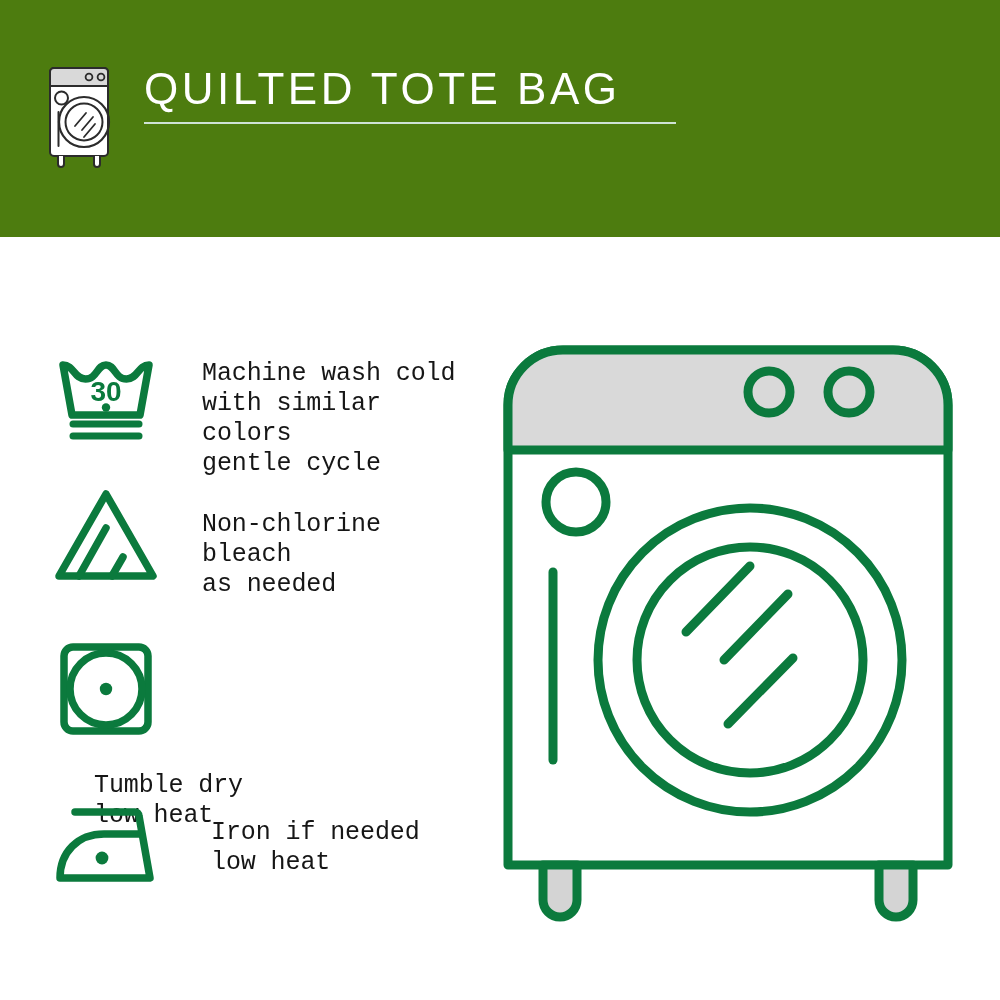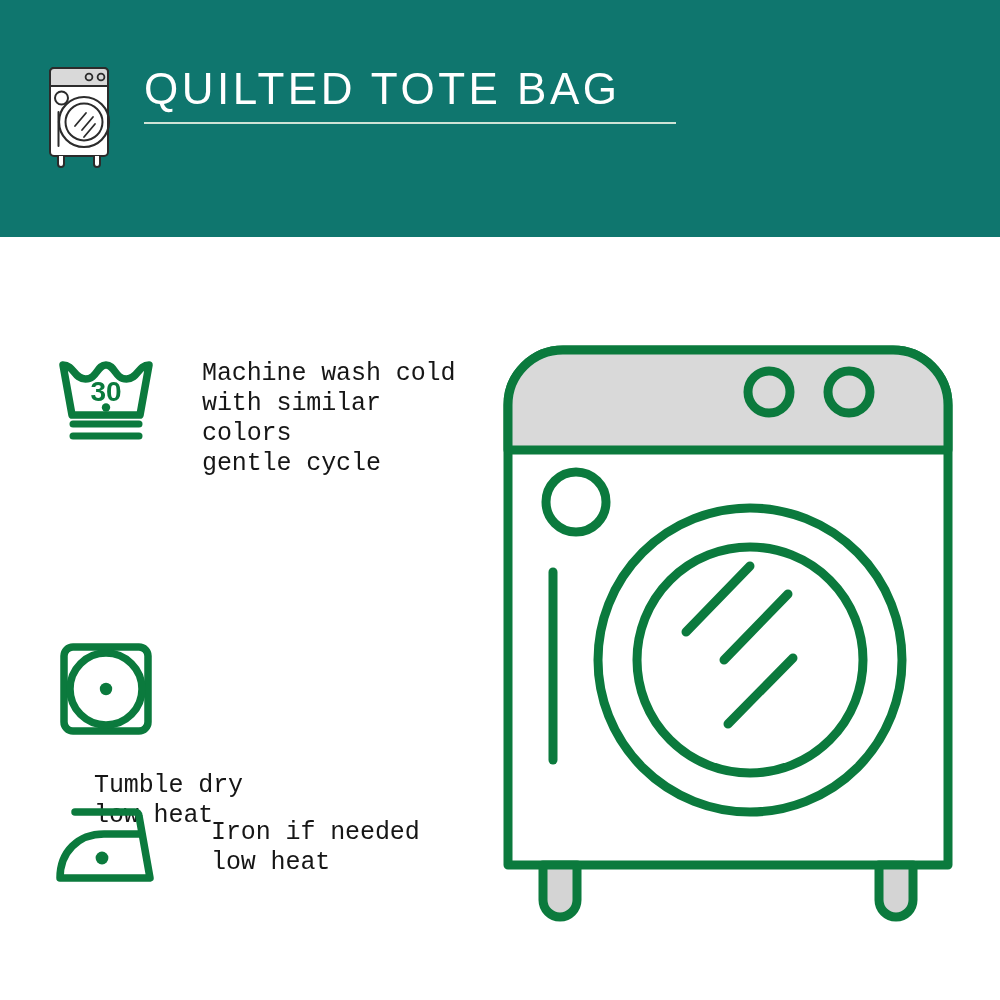--- a/index.html
+++ b/index.html
@@ -18,21 +18,21 @@
     overflow: hidden;
   }
 
   
   #header {
     position: absolute;
     left: 0;
     top: 0;
     width: 1000px;
     height: 237px;
-    background: #0f766e;
+    background: #4d7c0f;
     box-sizing: border-box;
   }
   #header-inner {
     position: absolute;
     left: 44px;
     top: 62px;
     display: flex;
     align-items: flex-start;
   }
   #header-logo {
@@ -175,20 +175,33 @@
             <line x1="21" y1="79" x2="87" y2="79"></line>
             <line x1="21" y1="91" x2="87" y2="91"></line>
           </g>
         </svg>
       </div>
       <div class="care-text">Machine wash cold
 with similar colors
 gentle cycle</div>
     </div>
 
+    <div class="care-row" id="care-row-1">
+      <div class="care-symbol">
+        <svg width="108" height="108" viewBox="0 0 108 108" aria-hidden="true">
+          <g fill="none" stroke="#0b7a3d" stroke-width="7.5" stroke-linejoin="round" stroke-linecap="round">
+            <path d="M54 12 L 101 94 L 7 94 Z"></path>
+            <line x1="54" y1="46" x2="27" y2="94"></line>
+            <line x1="71" y1="75" x2="60" y2="94"></line>
+          </g>
+        </svg>
+      </div>
+      <div class="care-text">Non-chlorine bleach
+as needed</div>
+    </div>
 
     <div class="care-row" id="care-row-2">
       <div class="care-symbol">
         <svg width="108" height="108" viewBox="0 0 108 108" aria-hidden="true">
           <rect x="12" y="12" width="84" height="84" rx="9" fill="none" stroke="#0b7a3d" stroke-width="7.5"></rect>
           <circle cx="54" cy="54" r="36" fill="none" stroke="#0b7a3d" stroke-width="7.5"></circle>
           <circle cx="54" cy="54" r="6.2" fill="#0b7a3d"></circle>
         </svg>
       </div>
       <div class="care-text">Tumble dry

